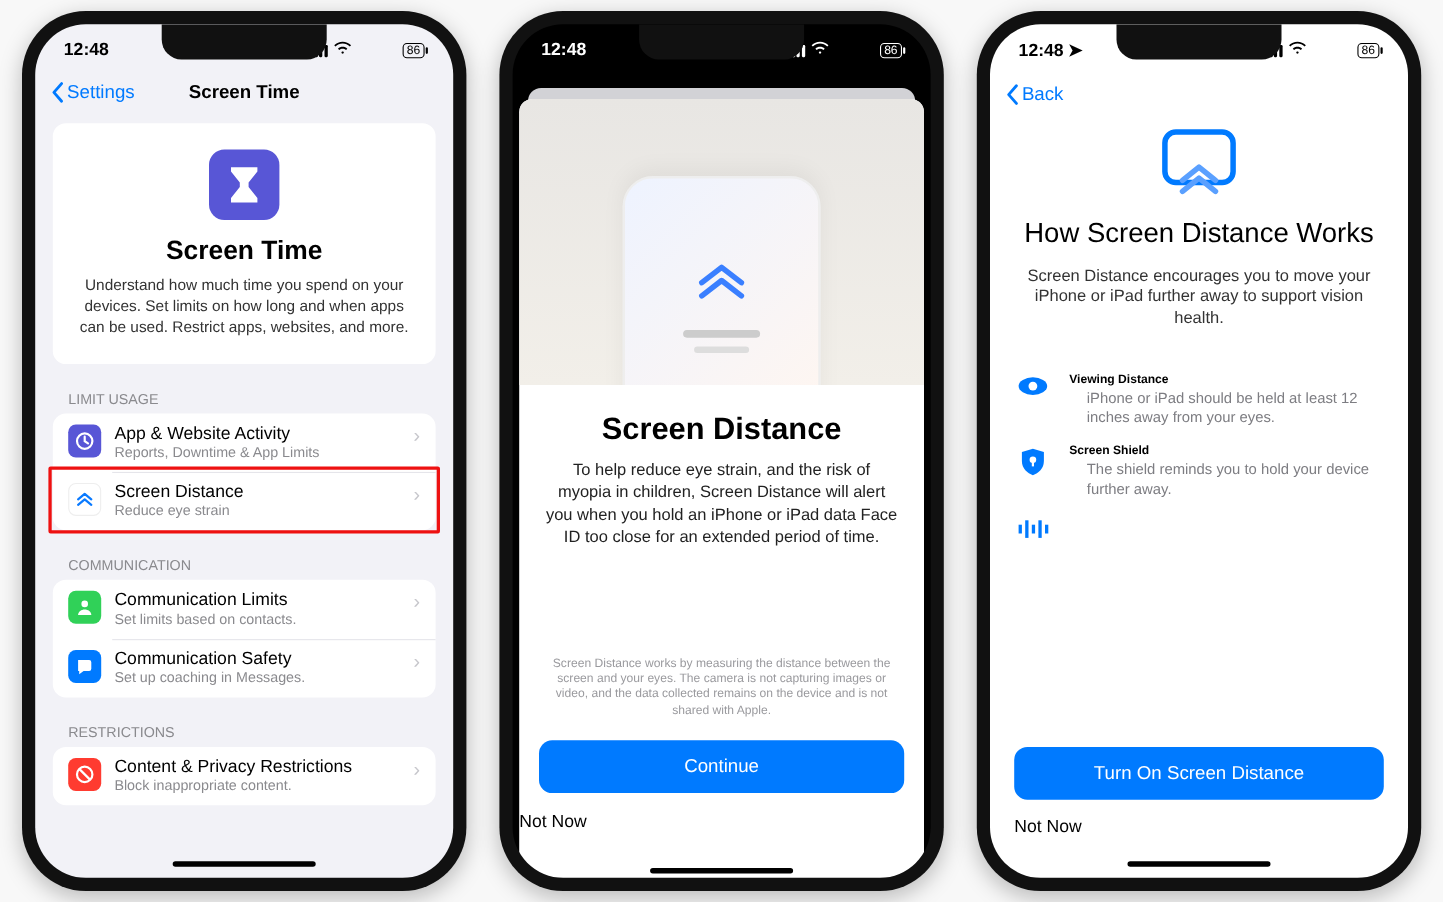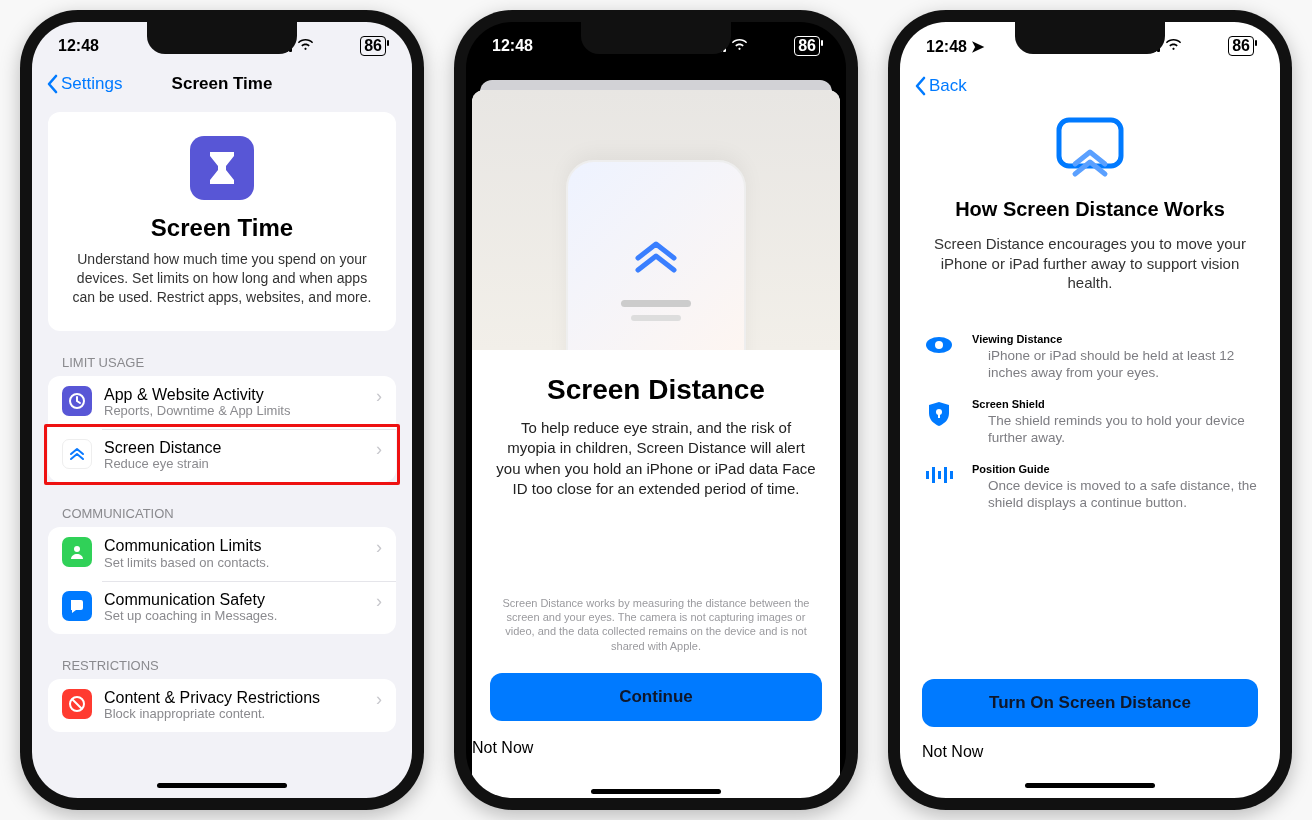--- a/index.html
+++ b/index.html
@@ -2,21 +2,21 @@
 <html><head>
 <meta charset="utf-8">
 <style>
 * { box-sizing: border-box; margin: 0; padding: 0; font-family: -apple-system, "Helvetica Neue", Arial, sans-serif; }
 body { background: #f8f8f8; display: flex; gap: 30px; padding: 10px; justify-content: center; align-items: flex-start; }
 .phone { width: 404px; height: 800px; background: #111; border-radius: 58px; padding: 12px; position: relative; box-shadow: 0 6px 20px rgba(0,0,0,0.25); }
 .screen { width: 100%; height: 100%; background: #fefefe; border-radius: 46px; overflow: hidden; position: relative; display:flex; flex-direction:column; }
 .notch { position:absolute; top:0; left:50%; transform:translateX(-50%); width:150px; height:32px; background:#111; border-bottom-left-radius:18px; border-bottom-right-radius:18px; z-index:50; }
 .statusbar { height:48px; display:flex; justify-content:space-between; align-items:center; padding:0 26px; font-size:16px; font-weight:600; color:#000; }
 .status-right { display:flex; align-items:center; gap:5px; }
-.battery-box { border:1.5px solid #000; border-radius:4px; padding:0px 3px; font-size:16px; font-weight:700; position:relative;margin-left:41px; }
+.battery-box { border:1.5px solid #000; border-radius:4px; padding:0px 3px; font-size:11px; font-weight:400; position:relative;margin-left:41px; }
 .battery-box::after { content:""; position:absolute; right:-4px; top:3px; width:2px; height:6px; background:#000; border-radius:1px; }
 .signal-bars { display:flex; gap:1.5px; align-items:flex-end; height:12px; }
 .signal-bars span { width:3px; background:#000; border-radius:1px; }
 .signal-bars span:nth-child(1){height:4px;} .signal-bars span:nth-child(2){height:6px;} .signal-bars span:nth-child(3){height:8px;} .signal-bars span:nth-child(4){height:11px;}
 .wifi-icon svg { width:17px; height:13px; }
 
 
 .screen1 { background:#f2f2f7; }
 .navbar { display:flex; align-items:center; padding:4px 14px 8px; position:relative; }
 .back-link { color:#007aff; font-size:17px; display:flex; align-items:center; }
@@ -48,30 +48,30 @@
 .sheet-front { position:absolute; top:20px; left:6px; right:6px; bottom:-6px; background:#fff; border-radius:12px 12px 0 0; overflow:hidden; display:flex; flex-direction:column; }
 .graphic-area { height:260px; background:linear-gradient(#e8e6e3,#f2efe9); display:flex; align-items:flex-end; justify-content:center; overflow:hidden; }
 .phone-mock { width:180px; height:230px; background:linear-gradient(135deg,#eef3ff,#fff6f0); border-radius:28px 28px 0 0; border:2px solid #eee; display:flex; flex-direction:column; align-items:center; justify-content:center; box-shadow:0 -6px 20px rgba(0,0,0,0.05); position:relative; top:40px; }
 .mock-chevrons { color:#3a7fff; }
 .mock-line { width:70px; height:7px; background:#ccc; border-radius:4px; margin-top:22px; }
 .mock-line2 { width:50px; height:6px; background:#ddd; border-radius:4px; margin-top:8px; }
 .sheet-body { flex:1; padding:24px 24px 10px; text-align:center; display:flex; flex-direction:column; }
 .sheet-title { font-size:28px; font-weight:800; margin-bottom:12px; }
 .sheet-text { font-size:15px; color:#222; line-height:1.35; }
 .sheet-fine { font-size:11px; color:#9a9a9e; line-height:1.3; margin-top:auto; padding:0 4px 10px; }
-.btn-primary { background:#007aff; color:#0f172a; font-size:17px; font-weight:700; border-radius:12px; padding:14px 0; text-align:center; margin:0 18px 6px; }
+.btn-primary { background:#007aff; color:#ffffff; font-size:17px; font-weight:400; border-radius:12px; padding:14px 0; text-align:center; margin:0 18px 6px; }
 .btn-link { color:#000000; font-size:16px; font-weight:400; text-align:left; padding:12px 0 24px; }
 
 
 .screen3 { background:#fff; }
 .nav3 { padding:6px 14px 4px;text-align:right; }
 .back3 { color:#007aff; font-size:17px; display:flex; align-items:center; }
 .body3 { flex:1; padding:8px 22px 0; text-align:center; display:flex; flex-direction:column; }
 .hdr-icon3 { color:#007aff; margin:6px auto 14px; }
-.h3-title { font-size:20px; font-weight:700; line-height:1.1; }
+.h3-title { font-size:25px; font-weight:400; line-height:1.1; }
 .h3-text { font-size:15px; color:#333; margin:14px 0 24px; line-height:1.3; }
 .feature-list { text-align:left; }
 .feature { display:flex; gap:16px; margin:16px 0; }
 .feat-icon { width:34px; display:flex; justify-content:center; color:#007aff; flex-shrink:0; padding-top:2px;}
 .feat-title { font-size:11px; font-weight:600; }
 .feat-text { font-size:13.5px; color:#7d7d82; line-height:1.3; margin-top:2px;margin-left:16px; }
 .footer3 { margin-top:auto; padding-bottom:8px; }
 .homebar { width:130px; height:5px; background:#000; border-radius:3px; margin:8px auto 10px; }
 .homebar.light { background:#000; }
 .locarrow { margin-left:4px; }
@@ -306,24 +306,20 @@
         <div class="feature">
           <div class="feat-icon">
               <svg width="30" height="20" viewBox="0 0 30 20">
                 <rect x="2" y="6" width="3" height="8" fill="#007aff"></rect>
                 <rect x="8" y="2" width="3" height="16" fill="#007aff"></rect>
                 <rect x="14" y="6" width="3" height="8" fill="#007aff"></rect>
                 <rect x="20" y="2" width="3" height="16" fill="#007aff"></rect>
                 <rect x="26" y="6" width="3" height="8" fill="#007aff"></rect>
               </svg>
             </div>
-          <div>
-              <div class="feat-title">Position Guide</div>
-              <div class="feat-text">Once device is moved to a safe distance, the shield displays a continue button.</div>
-            </div>
         </div>
       </div>
       <div class="footer3">
         <div class="btn-primary" style="margin:0 0 4px 0;">Turn On Screen Distance</div>
         <div class="btn-link" style="padding:12px 0 6px;">Not Now</div>
       </div>
     </div>
     <div class="homebar"></div>
   </div>
 </div>

